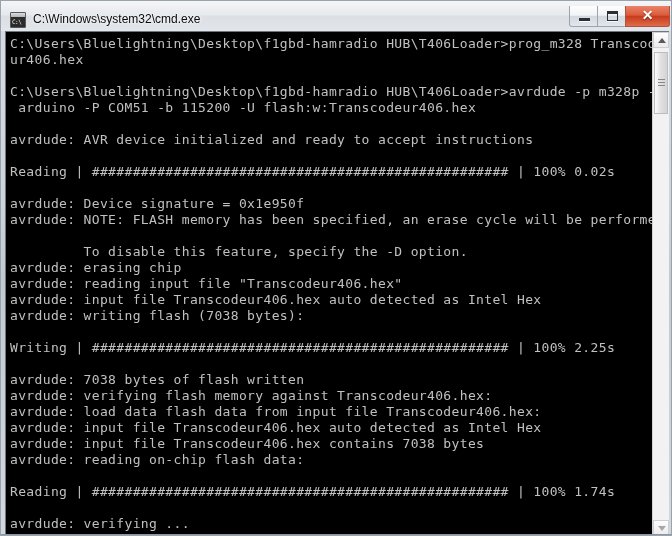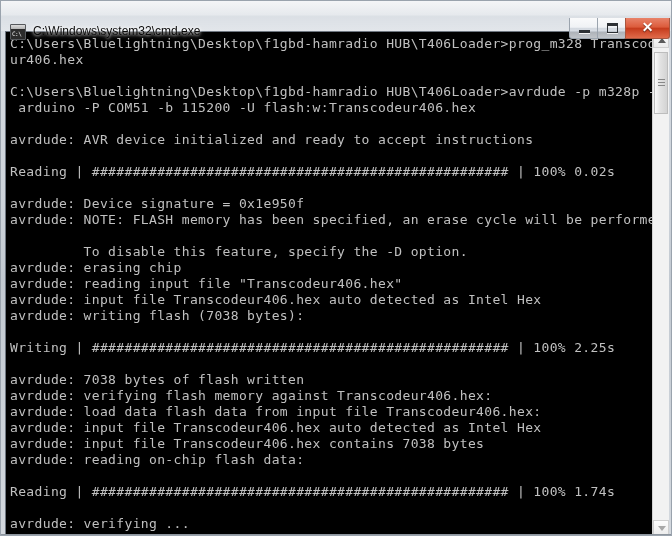--- a/index.html
+++ b/index.html
@@ -41,21 +41,21 @@
     background: linear-gradient(to bottom,
        rgba(255,255,255,0.72) 0%,
        rgba(255,255,255,0.38) 45%,
        rgba(255,255,255,0.10) 52%,
        rgba(255,255,255,0.30) 100%);
     pointer-events: none;
   }
 
   .titlebar {
     position: absolute;
-    left: 0; top: 16px;
+    left: 0; top: 4px;
     width: 672px;
     height: 29px;
     z-index: 3;
   }
 
   .title-icon {
     position: absolute;
     left: 9px; top: 7px;
     width: 16px; height: 16px;
     background: #2b2b2b;

